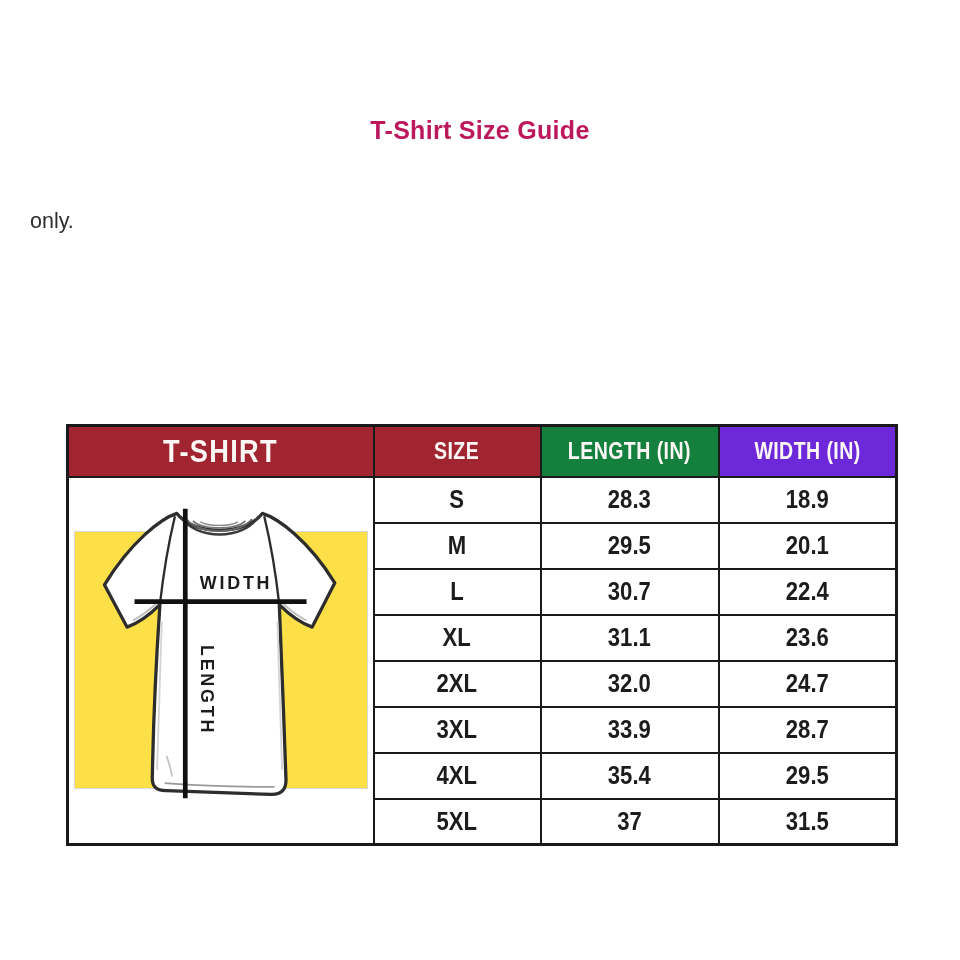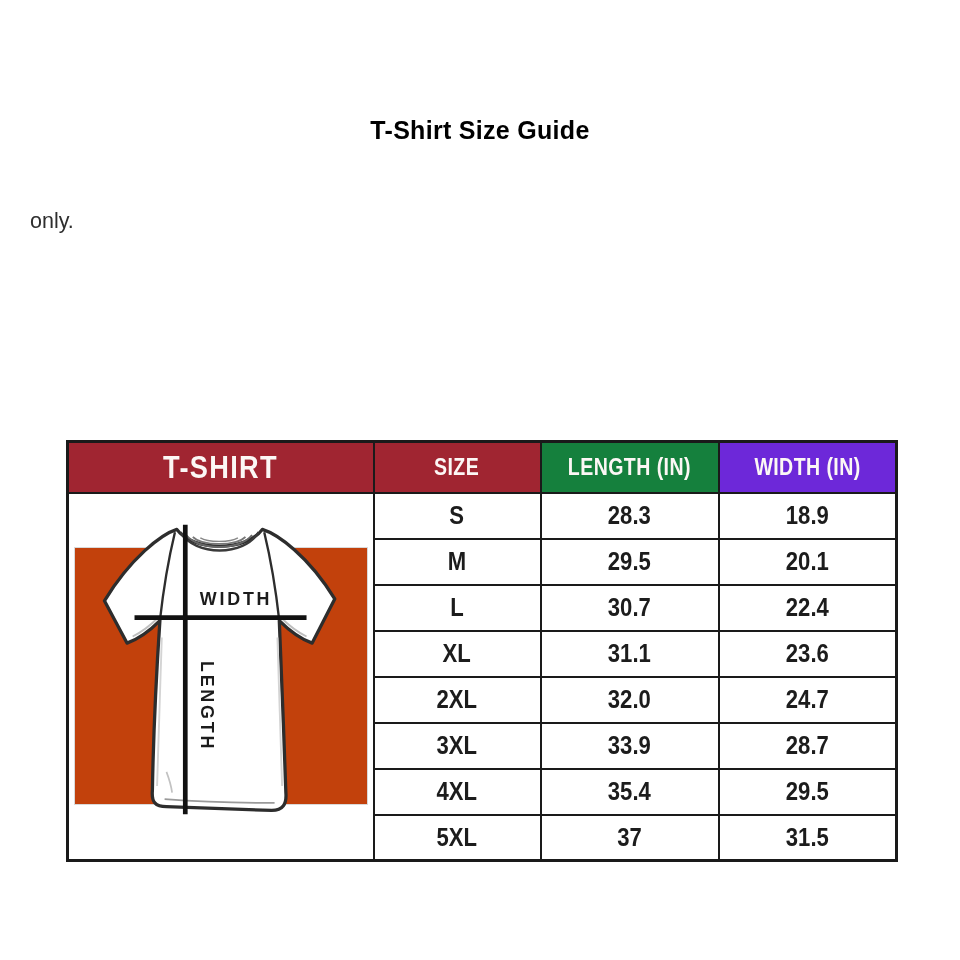--- a/index.html
+++ b/index.html
@@ -3,32 +3,32 @@
 <meta charset="utf-8">
 <style>
   * { margin:0; padding:0; box-sizing:border-box; }
   html,body { width:960px; height:960px; background:#ffffff; overflow:hidden; }
   body { font-family:"Liberation Sans", sans-serif; color:#2b2b2b; position:relative; }
 
   .page { position:absolute; inset:0; background:#fff; }
 
   .page-title {
     position:absolute; top:116px; left:0; width:960px;
-    text-align:center; font-size:25px; font-weight:700; color:#000000;
+    text-align:center; font-size:25px; font-weight:700; color:#be185d;
     letter-spacing:0.3px;
   }
 
   .intro-block {
     position:absolute; top:202px; left:30px; width:890px;
     font-size:21.5px; color:#2e2e2e; font-weight:400;
   }
   .intro-block .line { line-height:38px; white-space:nowrap; }
 
   
-  .size-table-wrap { position:absolute; top:440px; left:66px; }
+  .size-table-wrap { position:absolute; top:424px; left:66px; }
   table.size-table {
     border-collapse:collapse; table-layout:fixed;
     width:829px; border:3px solid #1a1a1a;
   }
   table.size-table th, table.size-table td {
     border:2px solid #1a1a1a; text-align:center; vertical-align:middle;
     padding:0; overflow:hidden;
   }
   .col-illu   { width:306px; }
   .col-size   { width:167px; }
@@ -40,21 +40,21 @@
   th.col-hdr .cnd { font-size:23px; letter-spacing:0.5px; }
 
   tr.data-row td { height:46px; background:#ffffff; color:#1c1c1c; font-weight:700; }
   tr.data-row .cnd { font-size:26px; }
 
   .cnd { display:inline-block; transform:scaleX(0.85); transform-origin:center; white-space:nowrap; }
 
   td.illu-cell { background:#ffffff; vertical-align:middle; }
   .illu-frame {
     margin:8px auto; width:294px; height:258px;
-    border:1px solid #d9d9d9; background:#c2410c;
+    border:1px solid #d9d9d9; background:#fde047;
     display:flex; align-items:center; justify-content:center;
   }
 
   .tshirt-svg text {
     font-family:"Liberation Sans", sans-serif;
     font-weight:700; fill:#1c1c1c;
   }
 </style>
 </head>
 <body>

